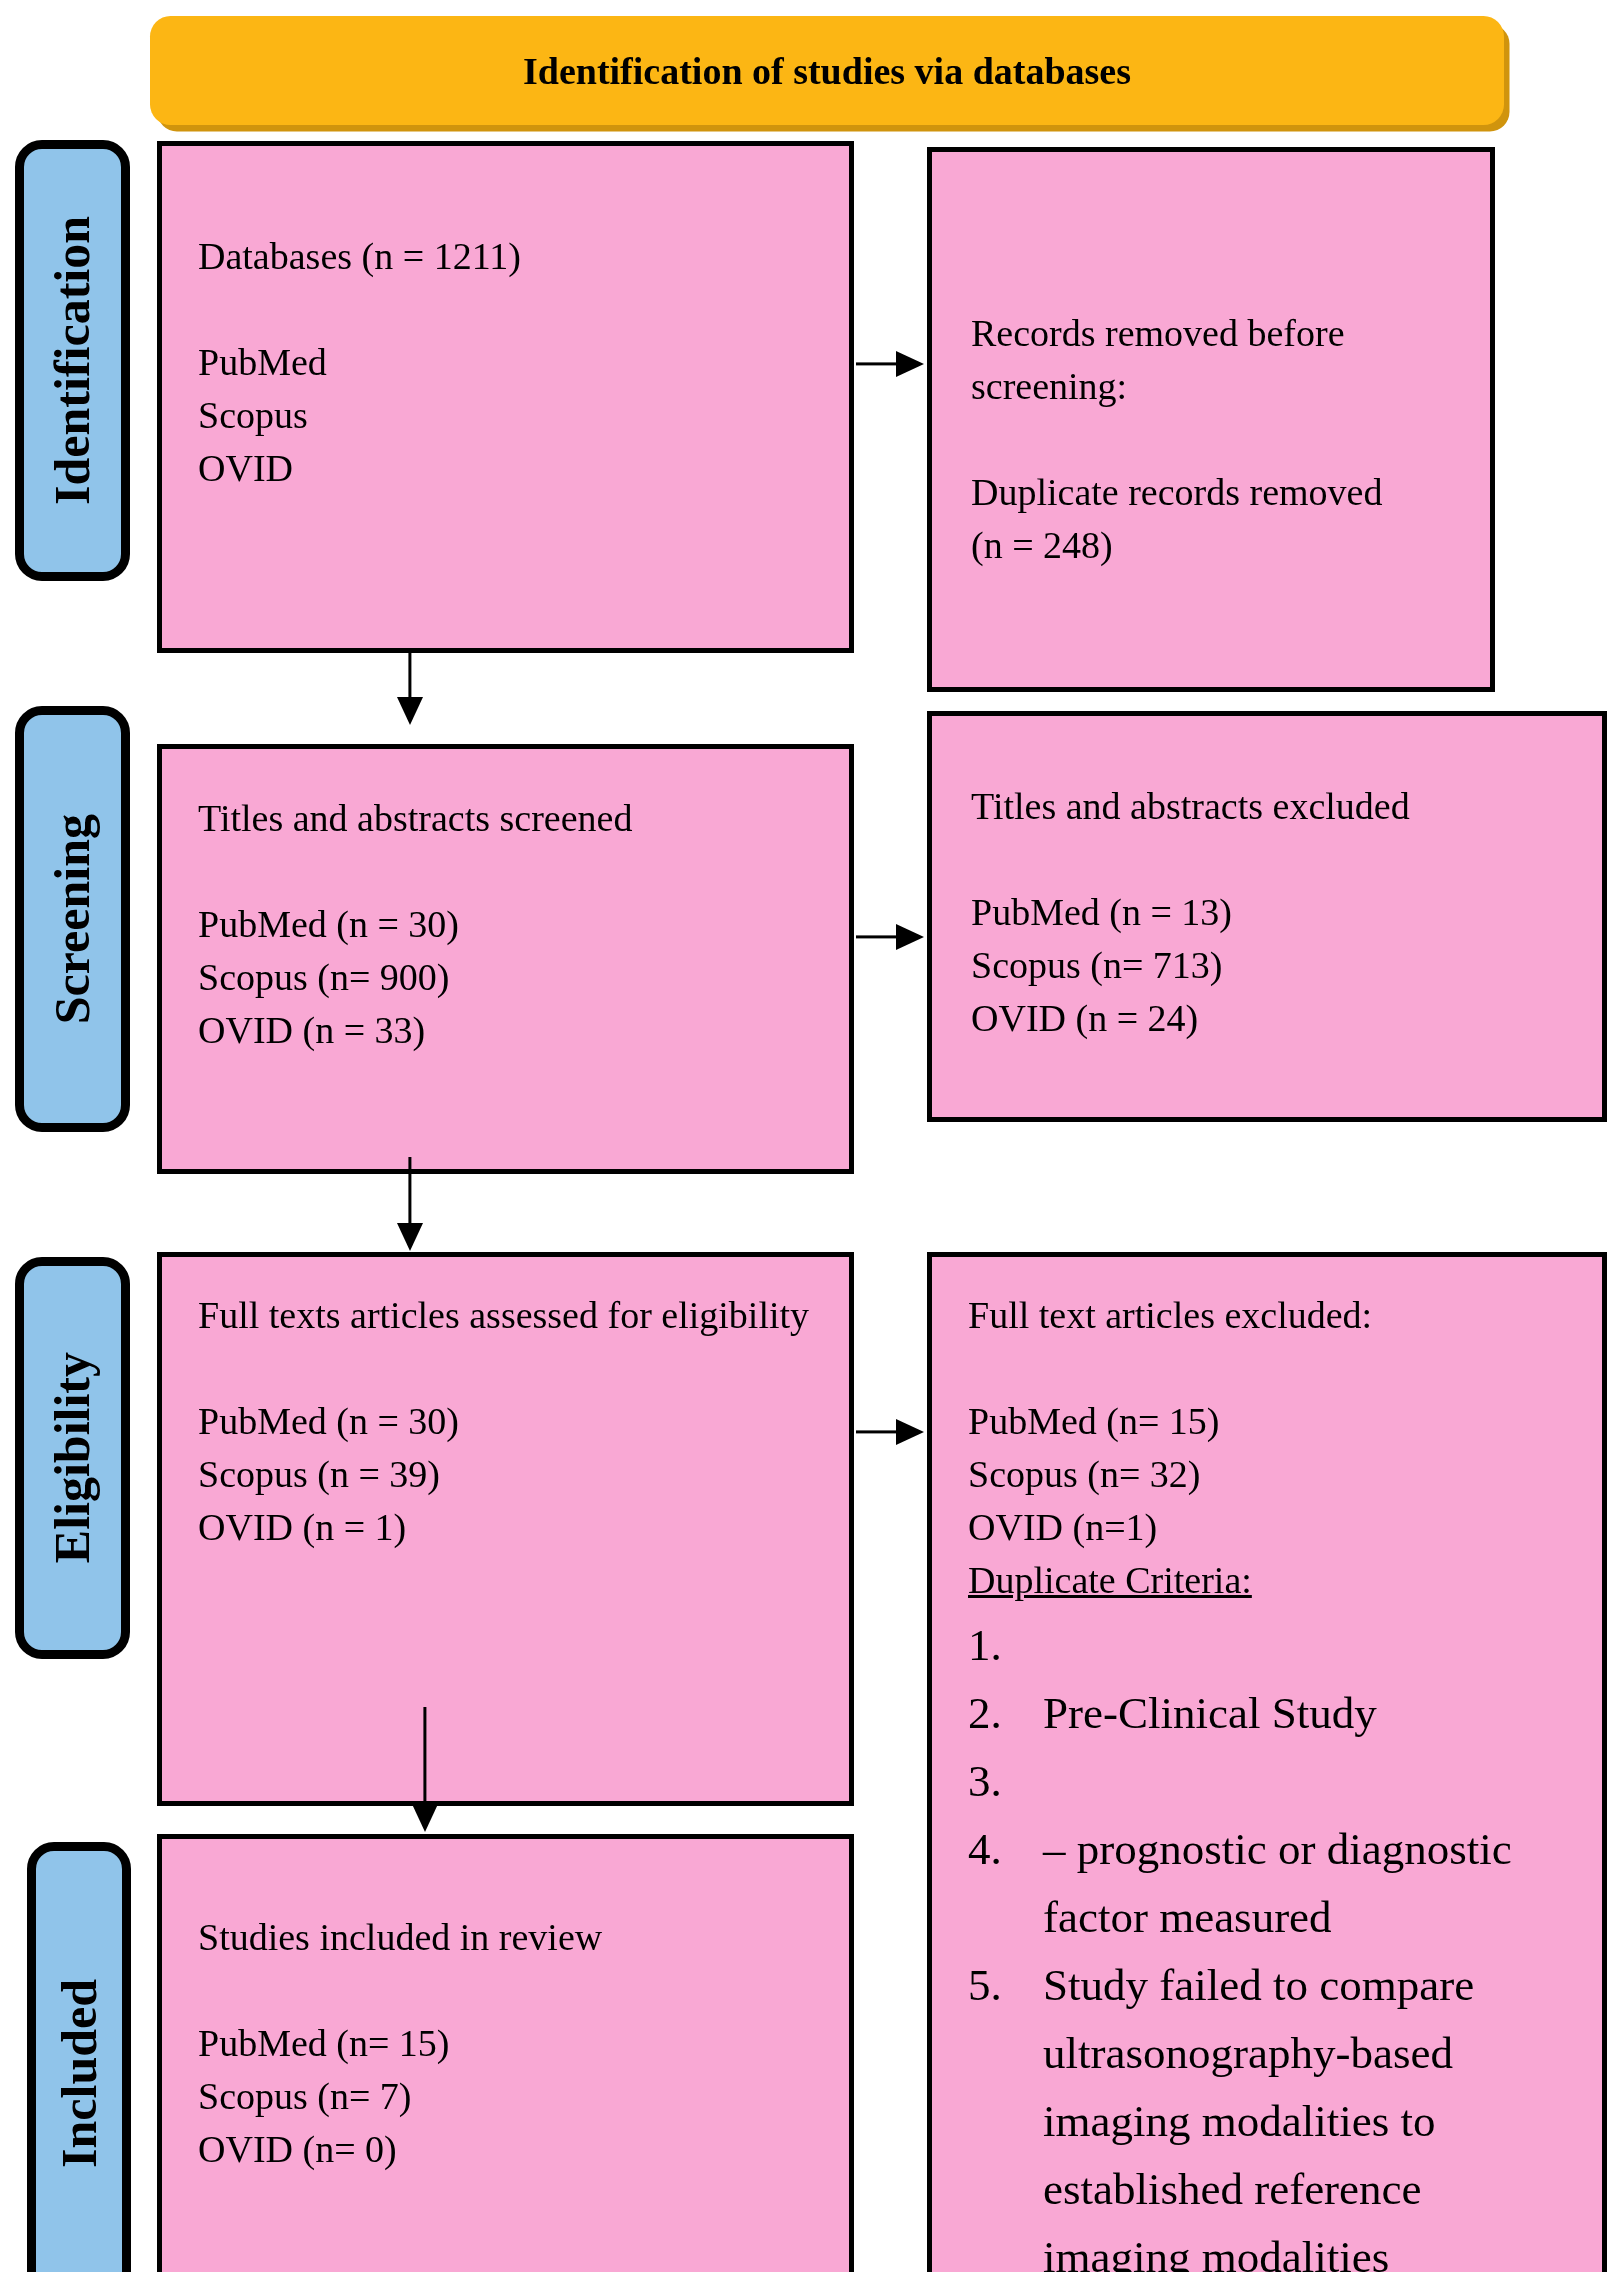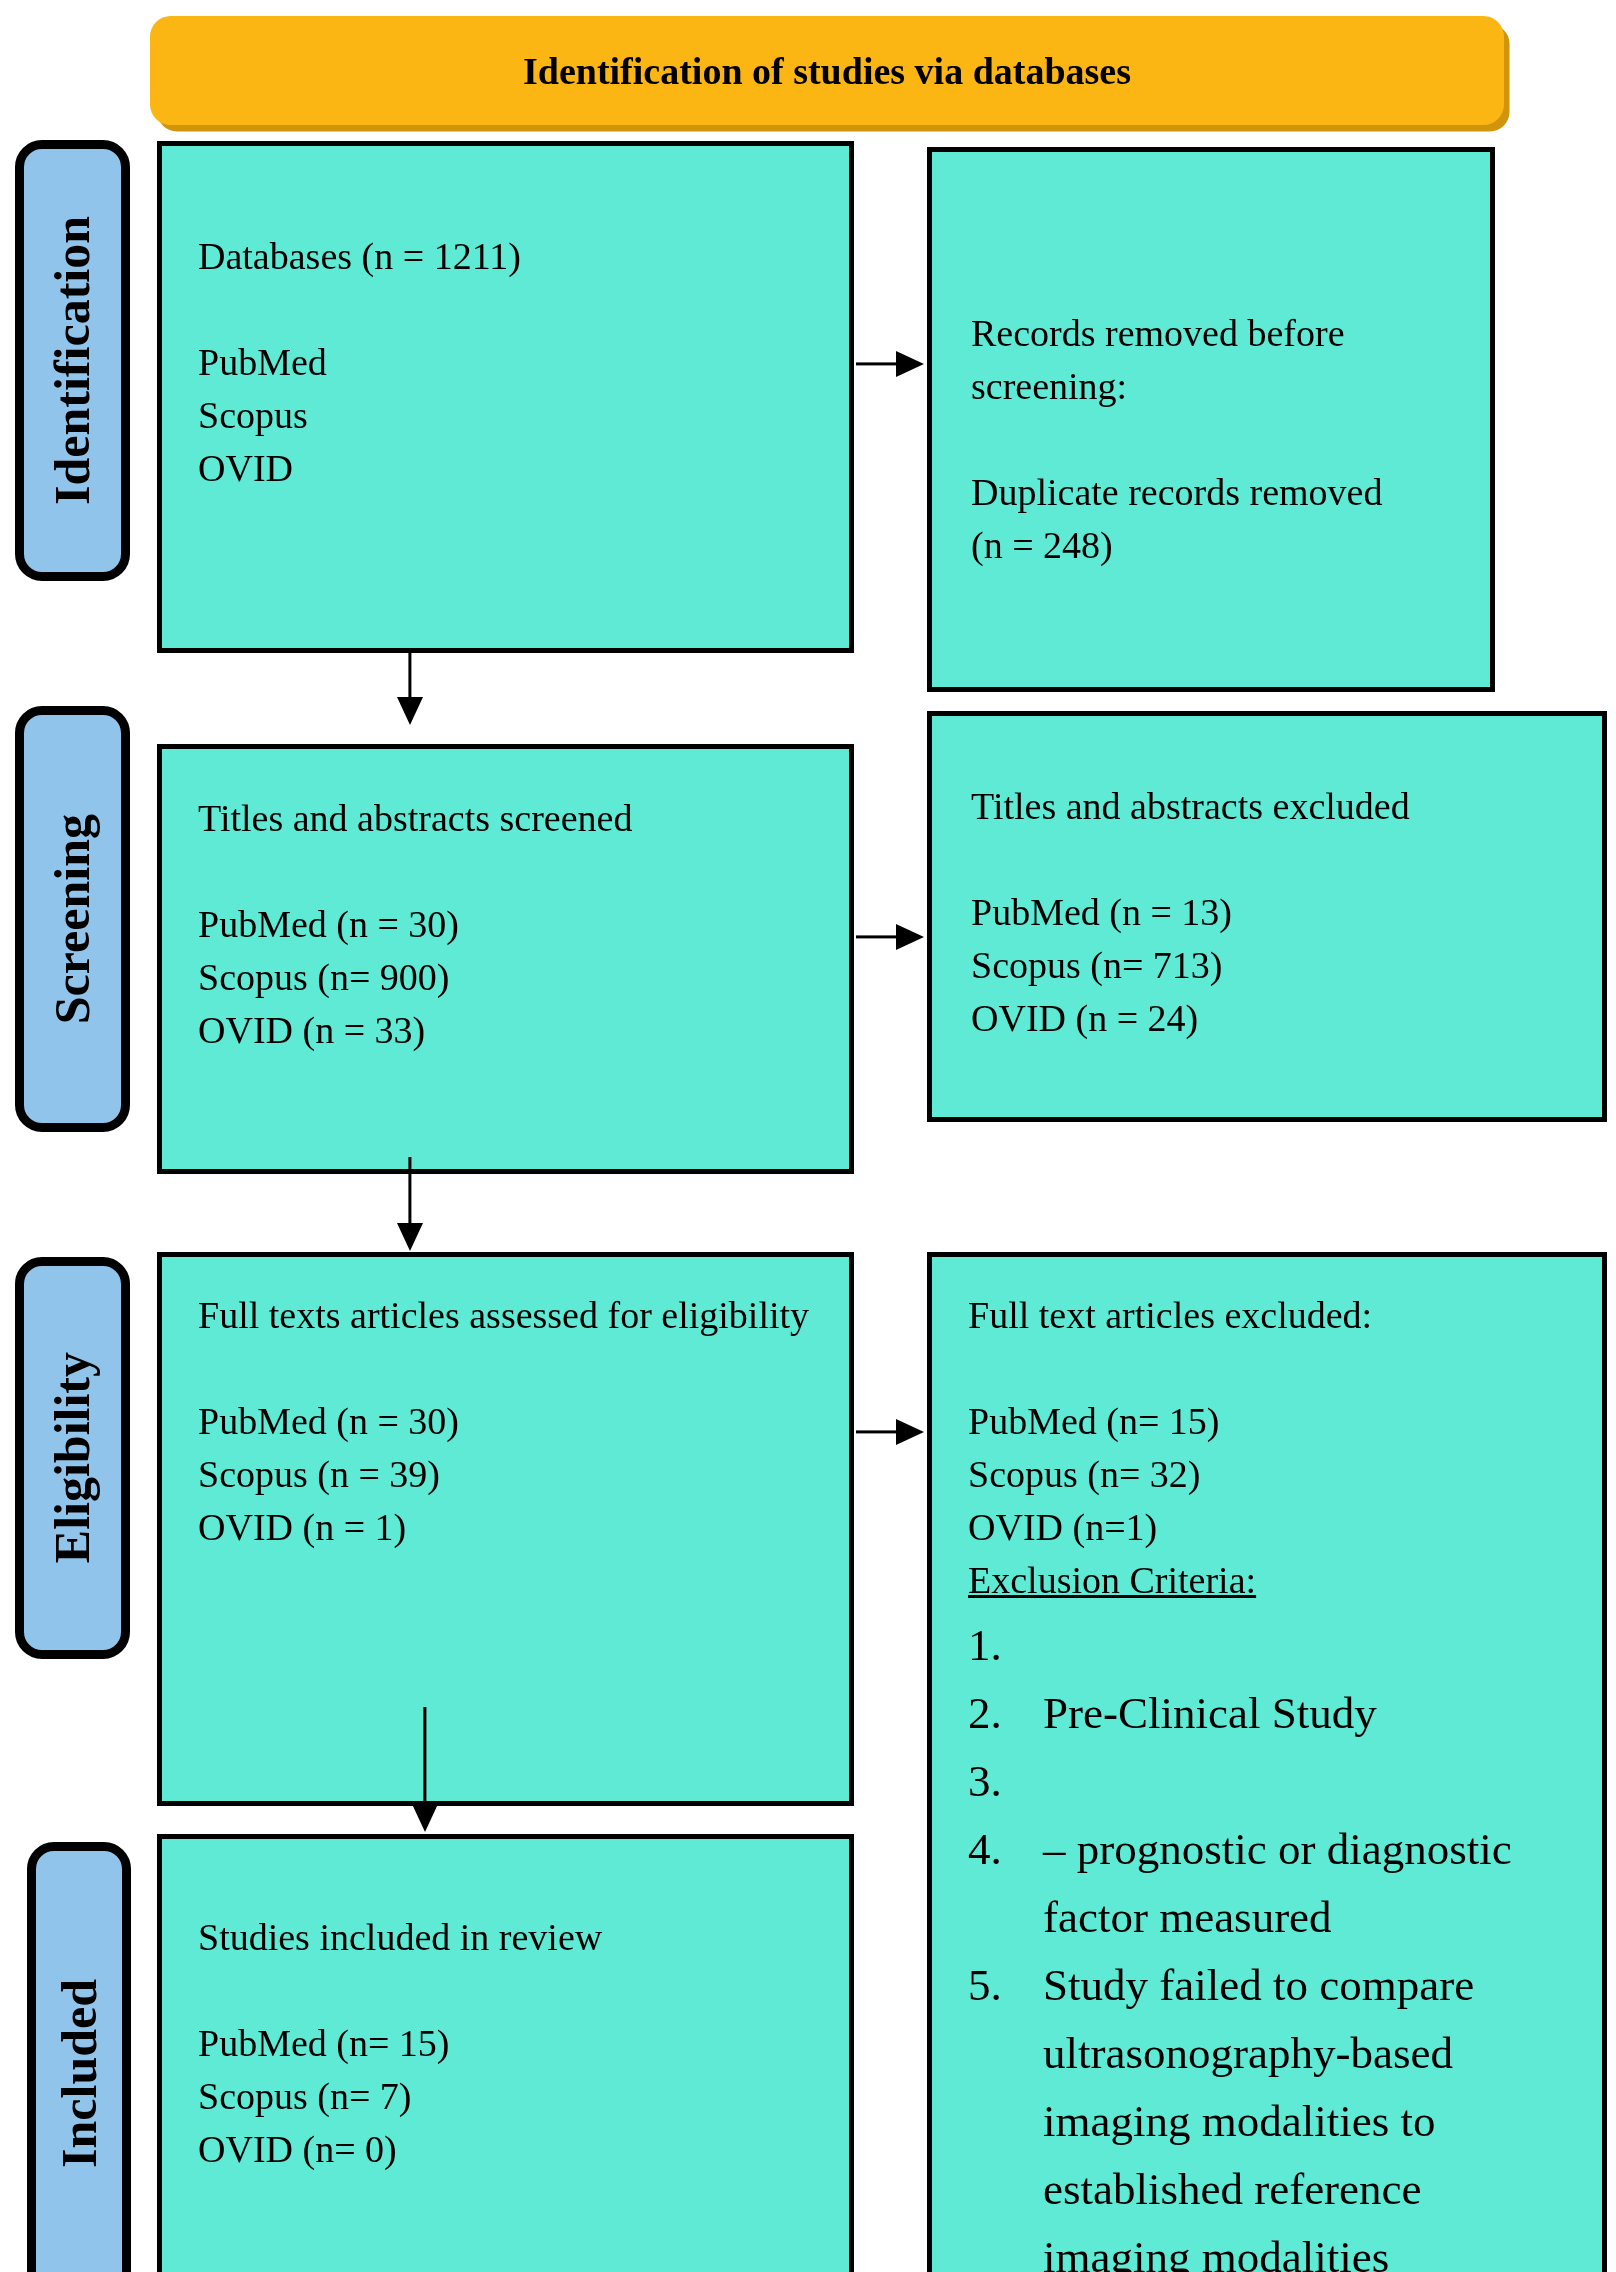--- a/index.html
+++ b/index.html
@@ -23,21 +23,21 @@
   .stage span{
     writing-mode:vertical-rl;transform:rotate(180deg);
     font-weight:bold;font-size:50px;white-space:nowrap;
   }
   .stage-identification{left:14.5px;top:140px;width:115px;height:441px;}
   .stage-screening{left:14.5px;top:706px;width:115px;height:426px;}
   .stage-eligibility{left:14.5px;top:1257px;width:115px;height:402px;}
   .stage-included{left:27px;top:1842px;width:104px;height:463px;}
   
   .box{
-    position:absolute;border:5.5px solid #000;background:#5eead4;box-sizing:border-box;
+    position:absolute;border:5.5px solid #000;background:#f9a8d4;box-sizing:border-box;
     font-size:38px;line-height:53px;
   }
   .btext{white-space:pre-line;}
   .box-id-left{left:157px;top:141px;width:697px;height:512px;padding:84px 18px 0 36px;}
   .box-id-right{left:927px;top:147px;width:568px;height:545px;padding:155px 13.6px 0 39px;}
   .box-scr-left{left:157px;top:744px;width:697px;height:430px;padding:43px 18px 0 36px;}
   .box-scr-right{left:927px;top:711px;width:680px;height:411px;padding:64px 13.6px 0 39px;}
   .box-eli-left{left:157px;top:1252px;width:697px;height:554px;padding:32px 18px 16px 36px;}
   .box-eli-right{left:927px;top:1252px;width:680px;height:1228px;padding:32px 41px 0 36px;}
   .box-inc-left{left:157px;top:1834px;width:697px;height:486px;padding:72px 18px 0 36px;}
@@ -122,21 +122,21 @@
 Scopus (n = 39)
 OVID (n = 1)</div>
 </div>
 
 <div class="box box-eli-right">
   <div class="btext">Full text articles excluded:
 
 PubMed (n= 15)
 Scopus (n= 32)
 OVID (n=1)</div>
-  <div class="criteria-heading">Exclusion Criteria:</div>
+  <div class="criteria-heading">Duplicate Criteria:</div>
   <div class="criteria-list">
     <div class="criteria-item">
       <span class="num">1.</span>
     </div>
     <div class="criteria-item">
       <span class="num">2.</span>
       <span class="txt">Pre-Clinical Study</span>
     </div>
     <div class="criteria-item">
       <span class="num">3.</span>

